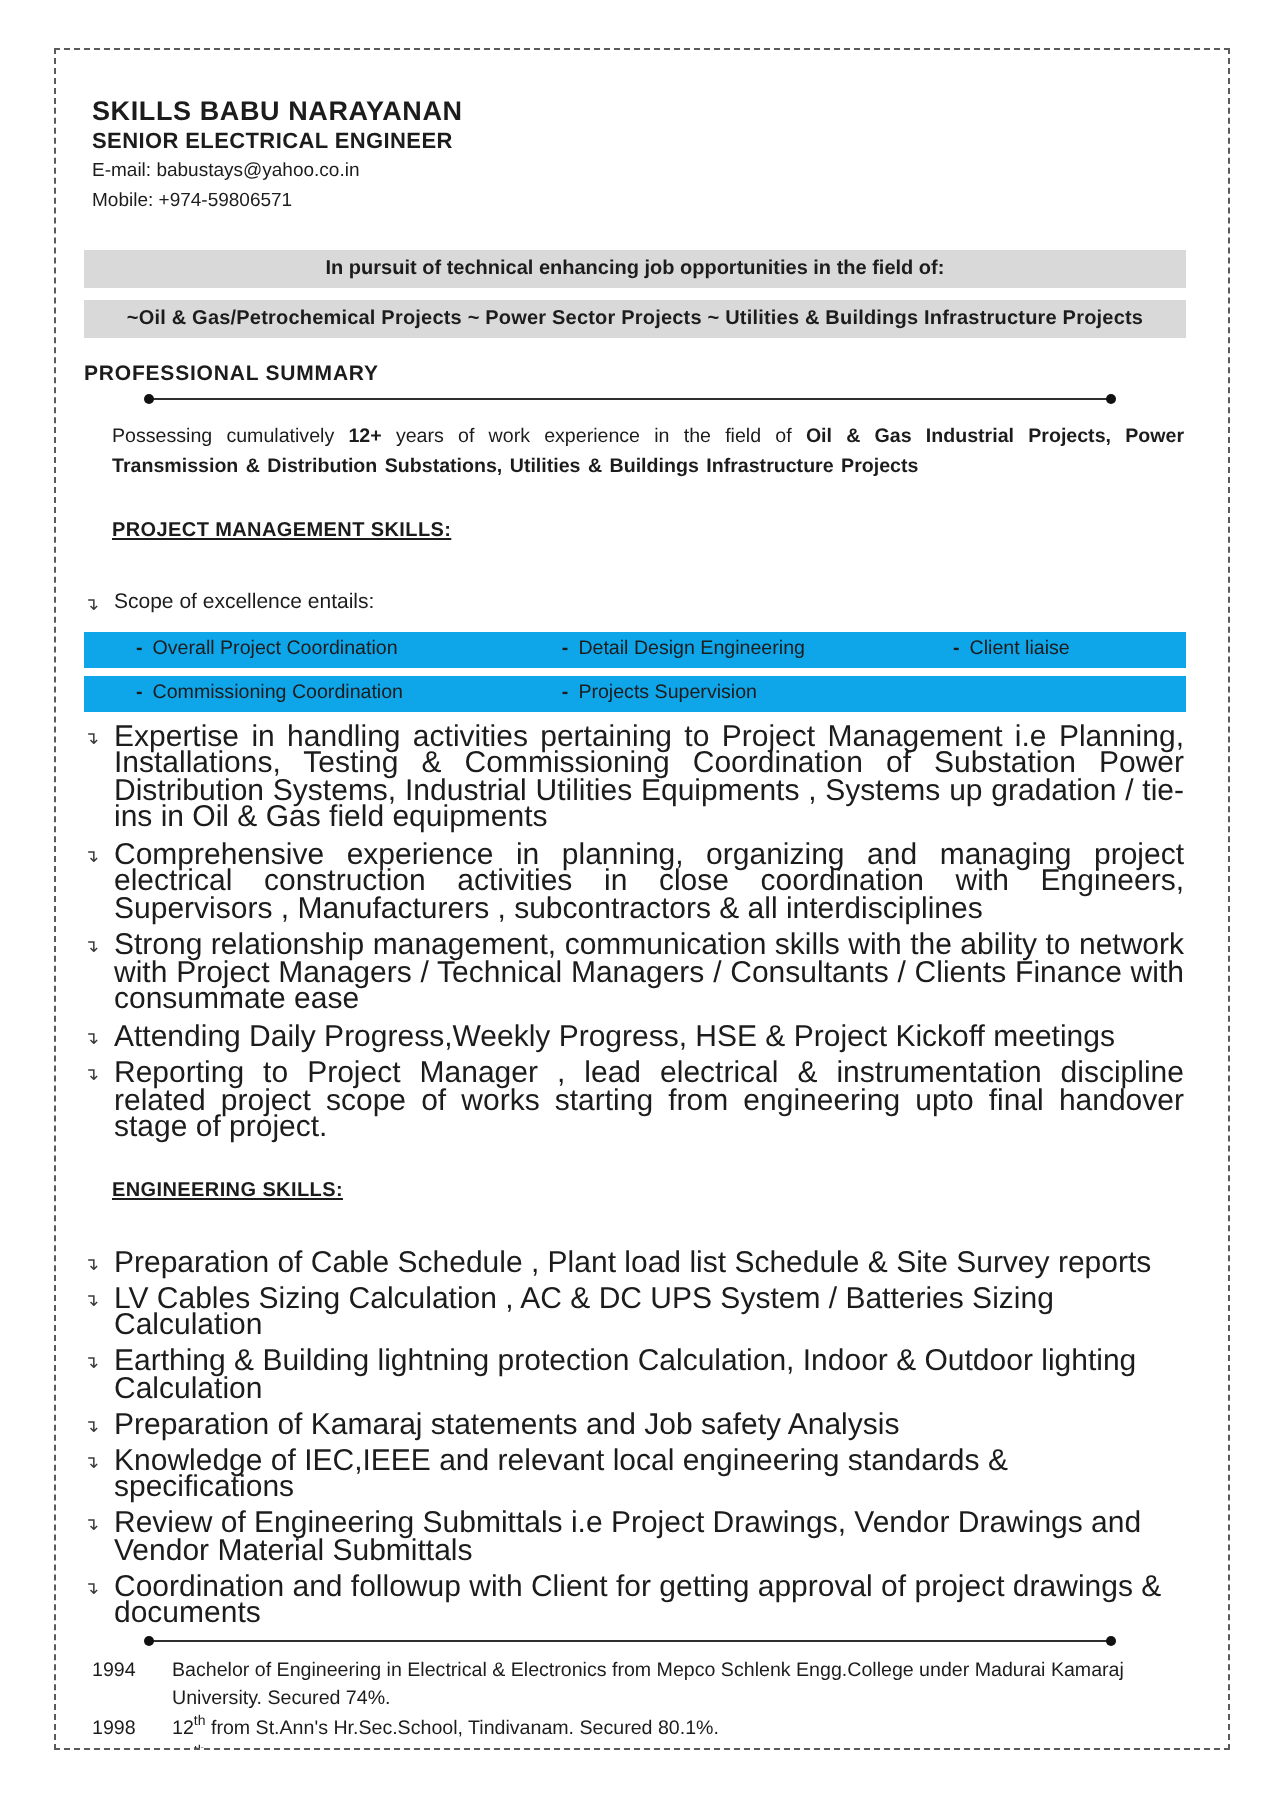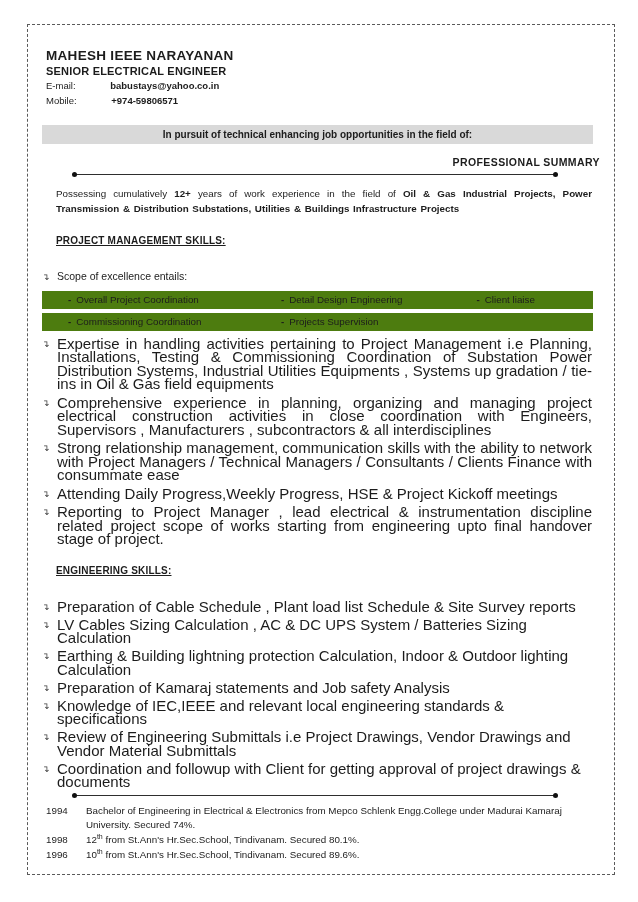--- a/index.html
+++ b/index.html
@@ -10,28 +10,28 @@
   }
   .sheet {
     position:absolute; left:27px; top:24px; width:588px; height:851px;
     border:1px dashed #5a5a5a; padding:0 14px; overflow:hidden;
   }
   
   .hdr { margin-top:23px; margin-left:4px; }
   .hdr .name { font-size:13.5px; font-weight:bold; letter-spacing:.3px; }
   .hdr .jobtitle { font-size:11px; font-weight:bold; margin-top:2px; letter-spacing:.2px; }
   .hdr .contact { font-size:9.5px; margin-top:2px; line-height:13px; }
-  .hdr .contact b { font-weight:bold;margin-left:32px; }
+  .hdr .contact b { font-weight:normal; }
   
   .banner { background:#d9d9d9; font-weight:bold; font-size:10px; text-align:center;
             padding:4px 2px; margin-right:7px; }
   .banner.first { margin-top:18px; }
   .banner.second { margin-top:6px; letter-spacing:.1px; }
   
-  .sec-head { text-align:right; font-weight:bold; font-size:10.5px; letter-spacing:.4px; margin-top:12px; }
+  .sec-head { text-align:left; font-weight:bold; font-size:10.5px; letter-spacing:.4px; margin-top:12px; }
   .rule { position:relative; height:1px; background:#2e2e2e; margin:6px 44px 0 32px; }
   .rule::before, .rule::after { content:""; position:absolute; top:-2px; width:5px; height:5px;
     border-radius:50%; background:#111; }
   .rule::before { left:-2px; } .rule::after { right:-2px; }
   
   .summary-par { font-size:9.8px; line-height:15px; text-align:justify;
     margin:11px 8px 0 14px; word-spacing:1px; }
   .skills-heading { font-weight:bold; text-decoration:underline; font-size:10px;
     letter-spacing:.2px; margin:19px 0 0 14px; }
   
@@ -40,21 +40,21 @@
   .bullet .marker { flex:none; width:15px; font-size:9px; color:#3a3a3a; line-height:13.5px;
     transform:translateY(1px); }
   .bullet .btxt { flex:1; font-size:15px; line-height:13.5px; text-align:justify; }
   .bullet .btxt.bold-line { font-weight:normal; font-size:10.5px; text-align:left; }
   .eng .bullet { margin-top:4.5px; }
   .eng .bullet .btxt { text-align:left; }
   .pm-first { margin-top:24px; }
   .eng-first { margin-top:24px; }
   
   .scope-table { margin-top:7px; margin-right:7px; }
-  .scope-row { background:#4d7c0f; display:grid; grid-template-columns:43% 35.5% 21.5%;
+  .scope-row { background:#0ea5e9; display:grid; grid-template-columns:43% 35.5% 21.5%;
     font-size:9.8px; padding:3px 0 4px 0; margin-bottom:4px; }
   .scope-cell { padding-left:2px; }
   .scope-cell.c1 { padding-left:26px; }
   .scope-cell .sq { font-weight:bold; margin-right:5px; }
   
   .edu-rows { margin:8px 8px 0 4px; }
   .edu-row { display:grid; grid-template-columns:40px auto; font-size:9.8px; line-height:14px;
     margin-top:1px; }
   .edu-row sup { font-size:7px; vertical-align:super; line-height:0; }
   
@@ -63,27 +63,28 @@
   .exp-grid.head { font-weight:bold; text-decoration:underline; margin-bottom:15px; }
   .exp-grid .co { padding-left:2px; }
 </style>
 </head>
 <body>
 
 <div class="page">
   <div class="sheet">
 
     <div class="hdr">
-      <div class="name">MAHESH IEEE NARAYANAN</div>
+      <div class="name">SKILLS BABU NARAYANAN</div>
       <div class="jobtitle">SENIOR ELECTRICAL ENGINEER</div>
       <div class="contact"><span>E-mail: </span><b>babustays@yahoo.co.in</b></div>
       <div class="contact"><span>Mobile: </span><b>+974-59806571</b></div>
     </div>
 
     <div class="banner first">In pursuit of technical enhancing job opportunities in the field of:</div>
+    <div class="banner second">~Oil &amp; Gas/Petrochemical Projects ~ Power Sector Projects ~ Utilities &amp; Buildings Infrastructure Projects</div>
 
     <div class="sec-head">PROFESSIONAL SUMMARY</div>
     <div class="rule"></div>
     <div class="summary-par"><span>Possessing cumulatively </span><b>12+</b><span> years of work experience in the field of </span><b>Oil &amp; Gas Industrial Projects, Power Transmission &amp; Distribution Substations, Utilities &amp; Buildings Infrastructure Projects</b></div>
 
     <div class="skills-heading">PROJECT MANAGEMENT SKILLS:</div>
 
     <div class="bullet pm-first">
       <span class="marker">↴</span>
       <span class="btxt bold-line">Scope of excellence entails:</span>

